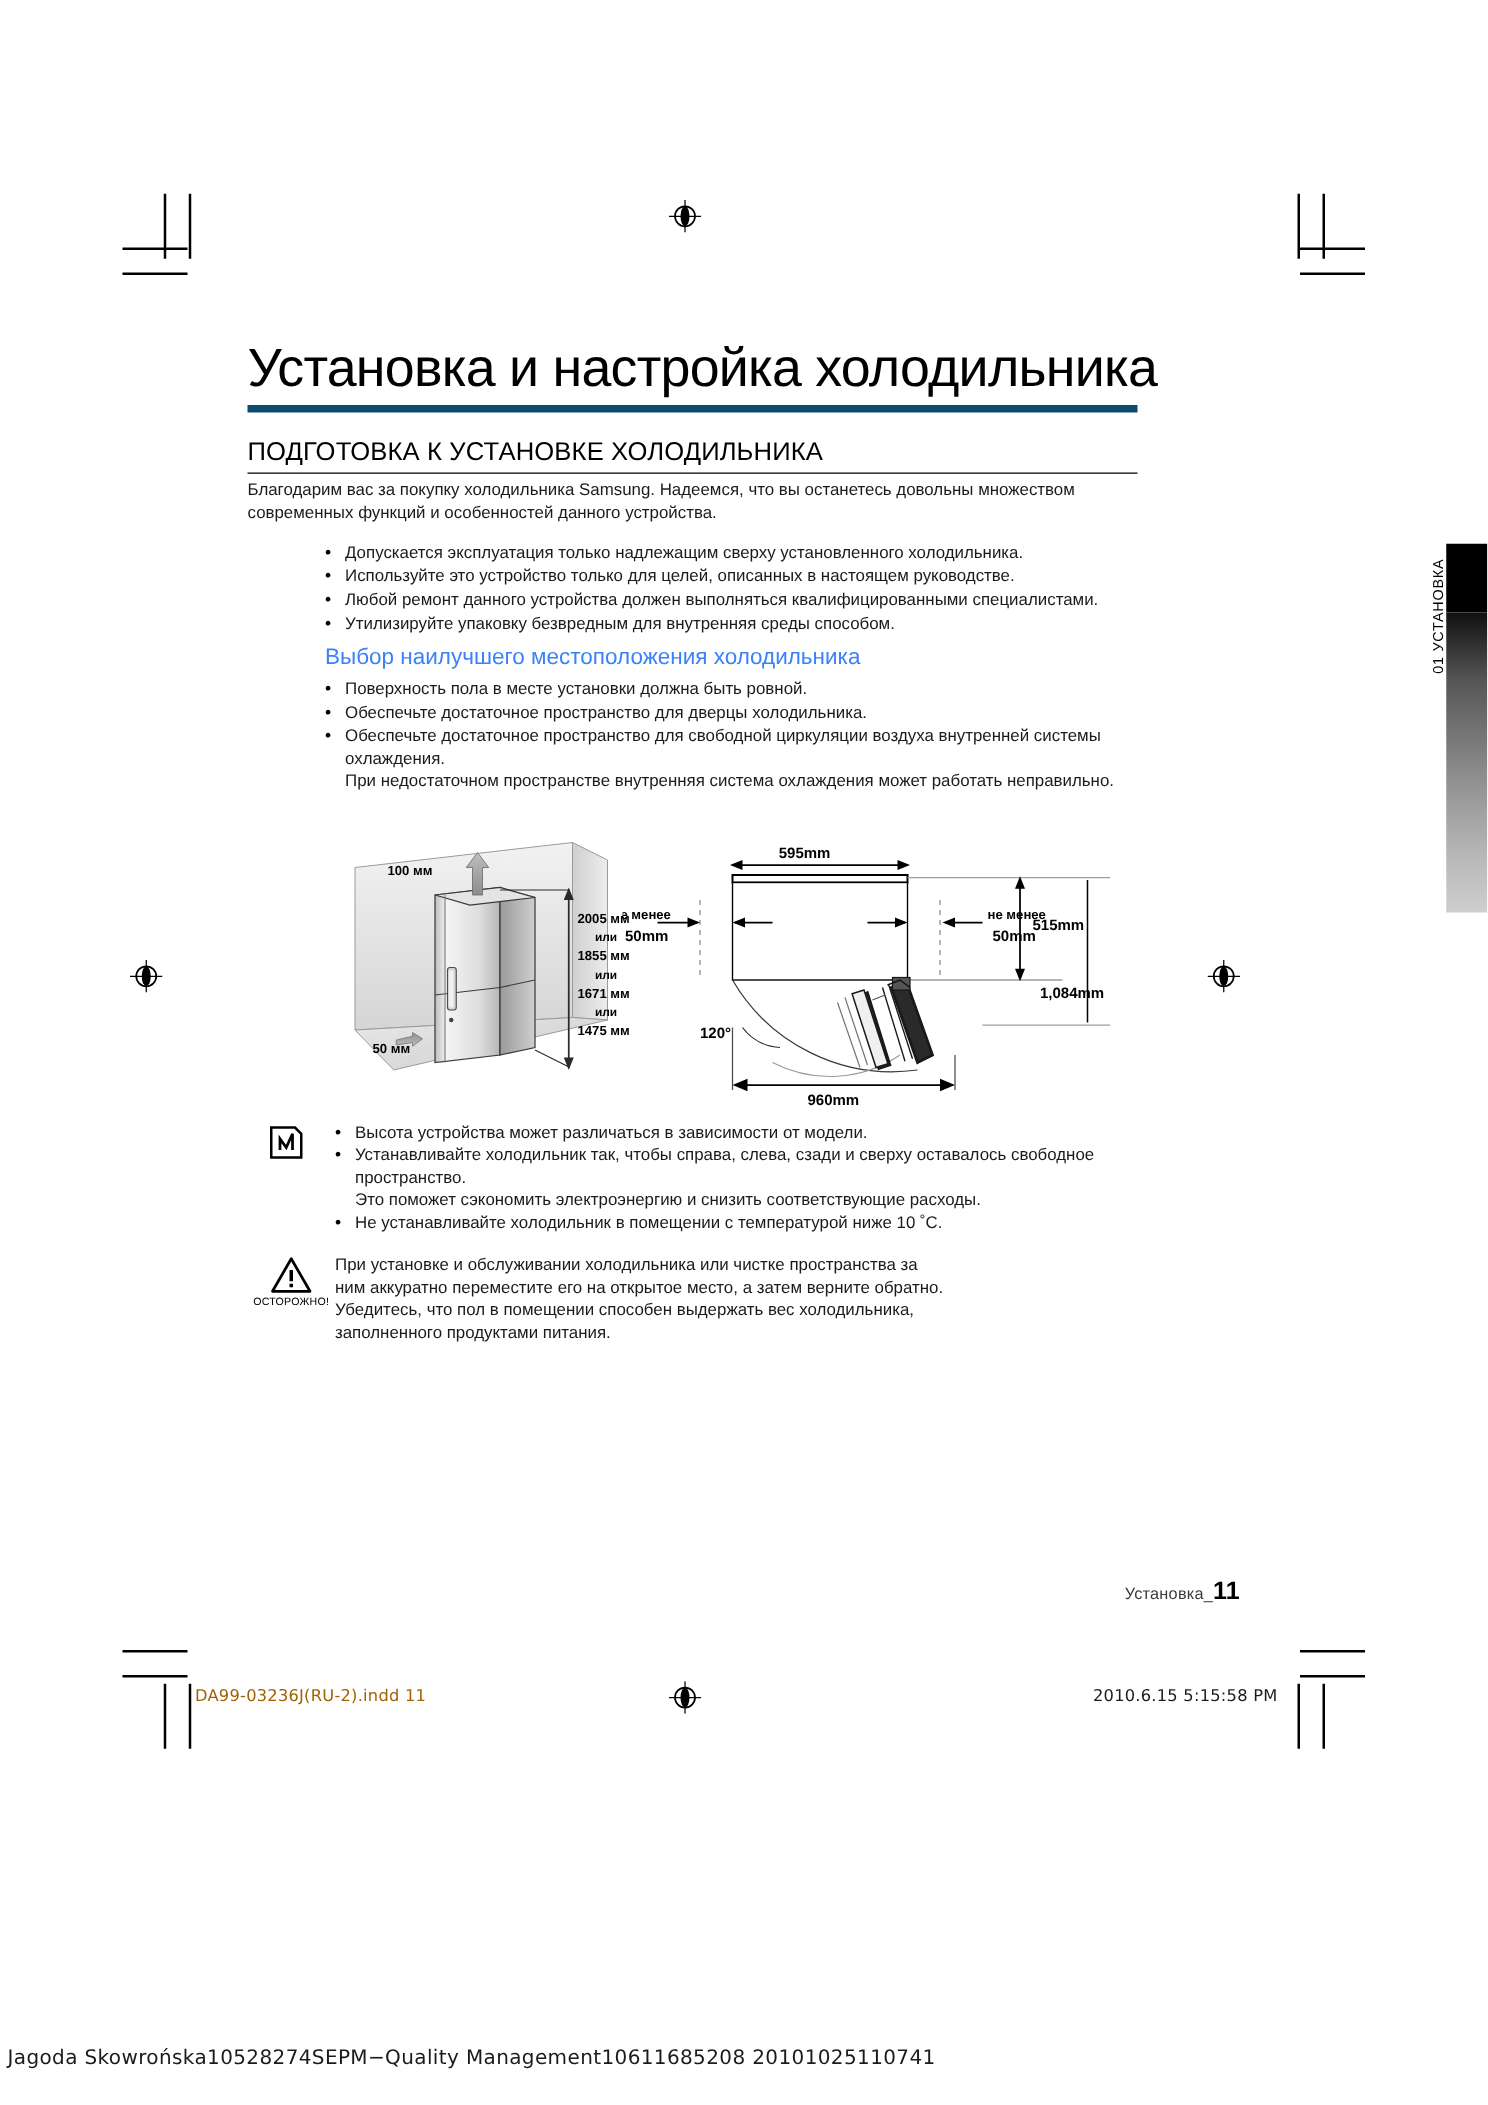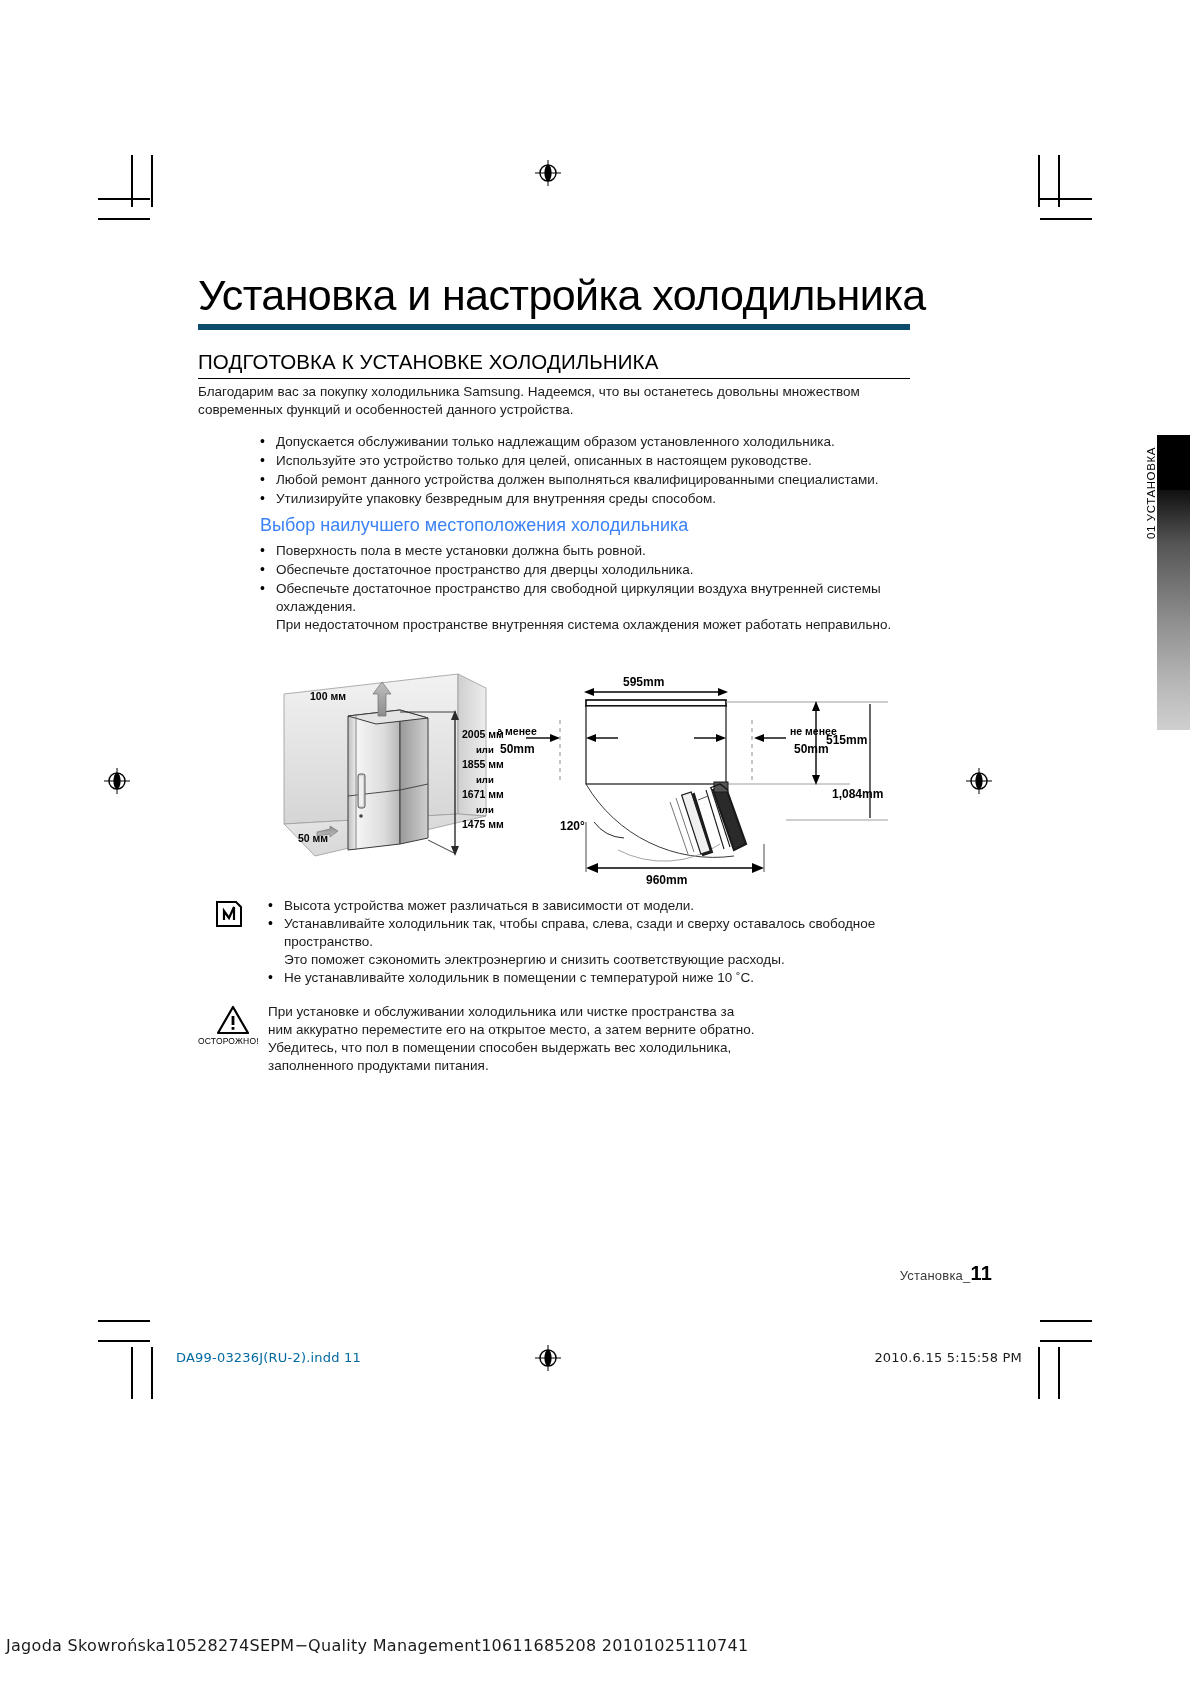--- a/index.html
+++ b/index.html
@@ -174,21 +174,21 @@
     position: relative;
     margin-top: 16px;
     padding-left: 70px;
     min-height: 74px;
   }
   .caution-icon-wrap {
     position: absolute;
     left: 0px;
     top: 2px;
     width: 70px;
-    text-align: left;
+    text-align: center;
   }
   .caution-icon { width: 34px; height: 30px; display:block; margin: 0 auto;}
   .caution-word {
     font-size: 8.5px;
     letter-spacing: 0.2px;
     margin-top: 1px;
     white-space: nowrap;
     color: #000;
   }
   .caution-text {
@@ -249,25 +249,25 @@
   
   .prod-strip {
     position: absolute;
     left: 0;
     top: 1340px;
     width: 1190px;
     height: 40px;
   }
   .prod-left {
     position: absolute;
-    left: 176px;
+    left: 156px;
     top: 10px;
     font-size: 13px;
     letter-spacing: 0.2px;
-    color: #0369a1;
+    color: #a16207;
     font-family: "DejaVu Sans", sans-serif;
   }
   .prod-right {
     position: absolute;
     right: 168px;
     top: 10px;
     font-size: 13px;
     letter-spacing: 0.2px;
     color: #1b1b1b;
     font-family: "DejaVu Sans", sans-serif;
@@ -352,21 +352,21 @@
 
   <div class="content">
 
     <h1 class="chapter-title">Установка и настройка холодильника</h1>
 
     <h2 class="section-title">ПОДГОТОВКА К УСТАНОВКЕ ХОЛОДИЛЬНИКА</h2>
 
     <p class="intro">Благодарим вас за покупку холодильника Samsung. Надеемся, что вы останетесь довольны множеством современных функций и особенностей данного устройства.</p>
 
     <ul class="bullets indented">
-      <li>Допускается обслуживании только надлежащим образом установленного холодильника.</li>
+      <li>Допускается эксплуатация только надлежащим сверху установленного холодильника.</li>
       <li>Используйте это устройство только для целей, описанных в настоящем руководстве.</li>
       <li>Любой ремонт данного устройства должен выполняться квалифицированными специалистами.</li>
       <li>Утилизируйте упаковку безвредным для внутренняя среды способом.</li>
     </ul>
 
     <h3 class="subsection-title">Выбор наилучшего местоположения холодильника</h3>
 
     <ul class="bullets flush">
       <li>Поверхность пола в месте установки должна быть ровной.</li>
       <li>Обеспечьте достаточное пространство для дверцы холодильника.</li>

